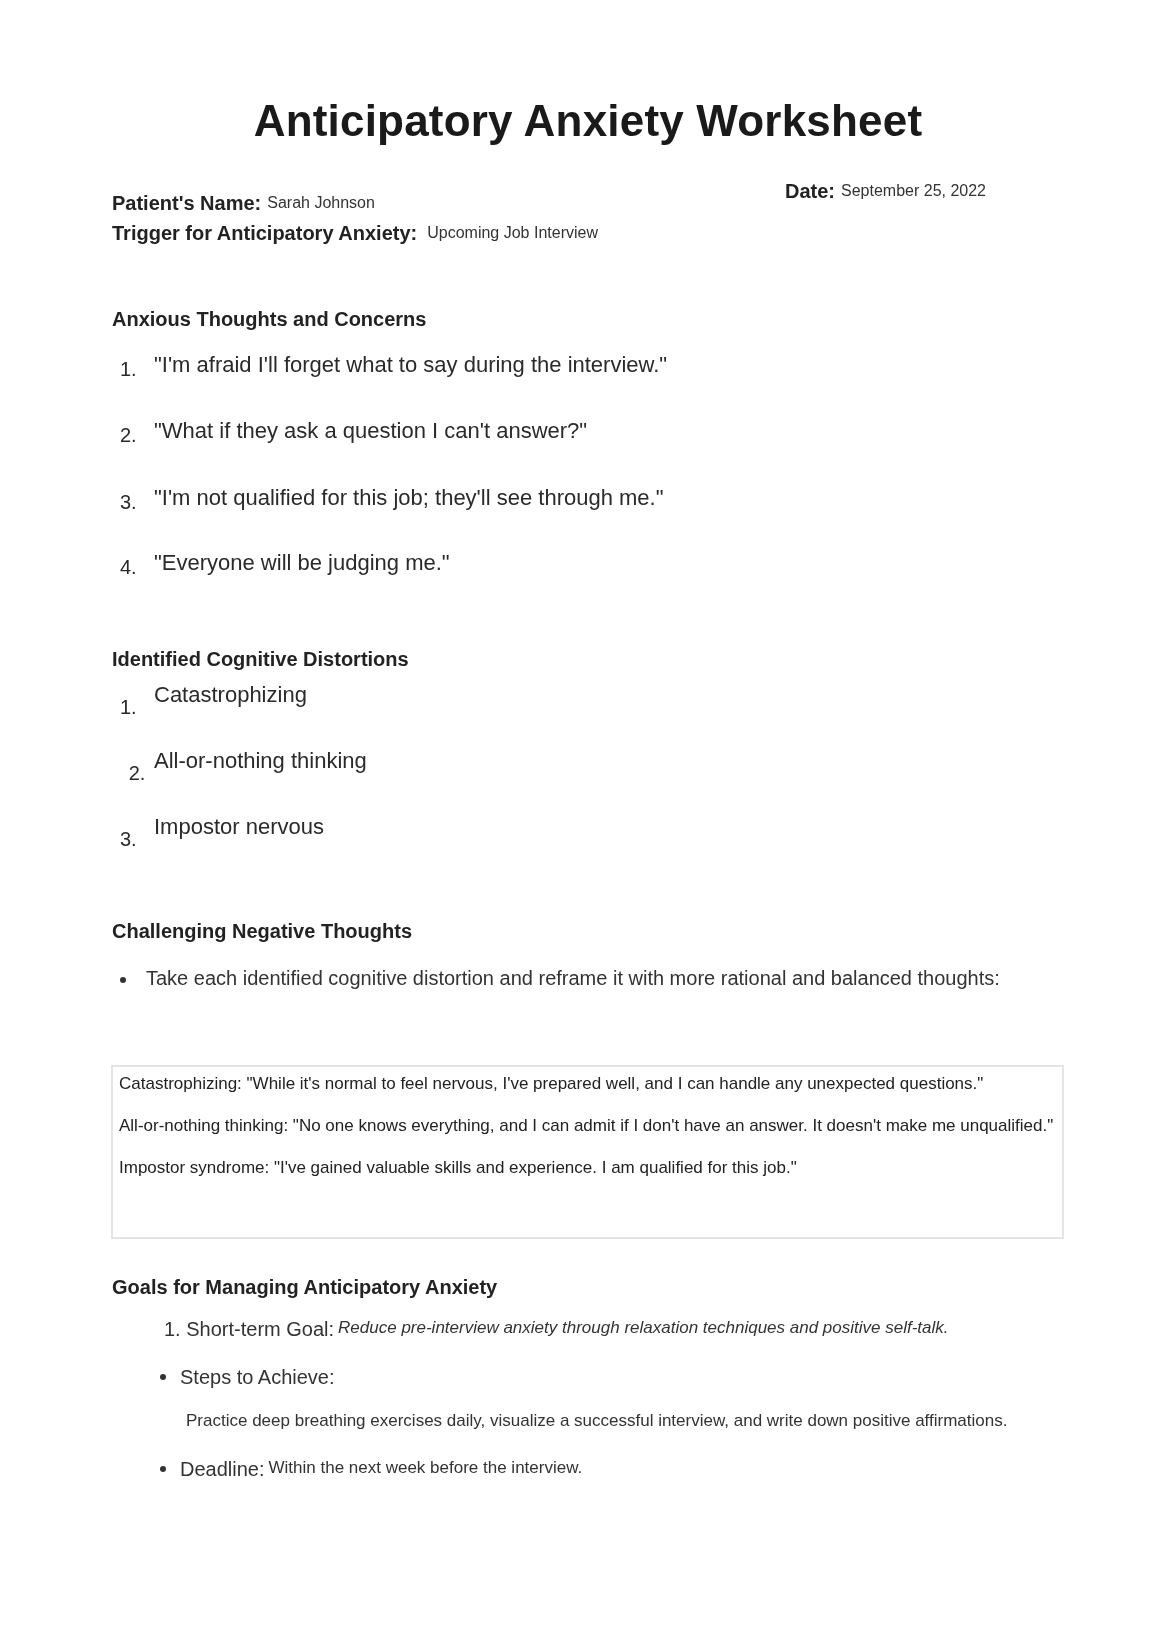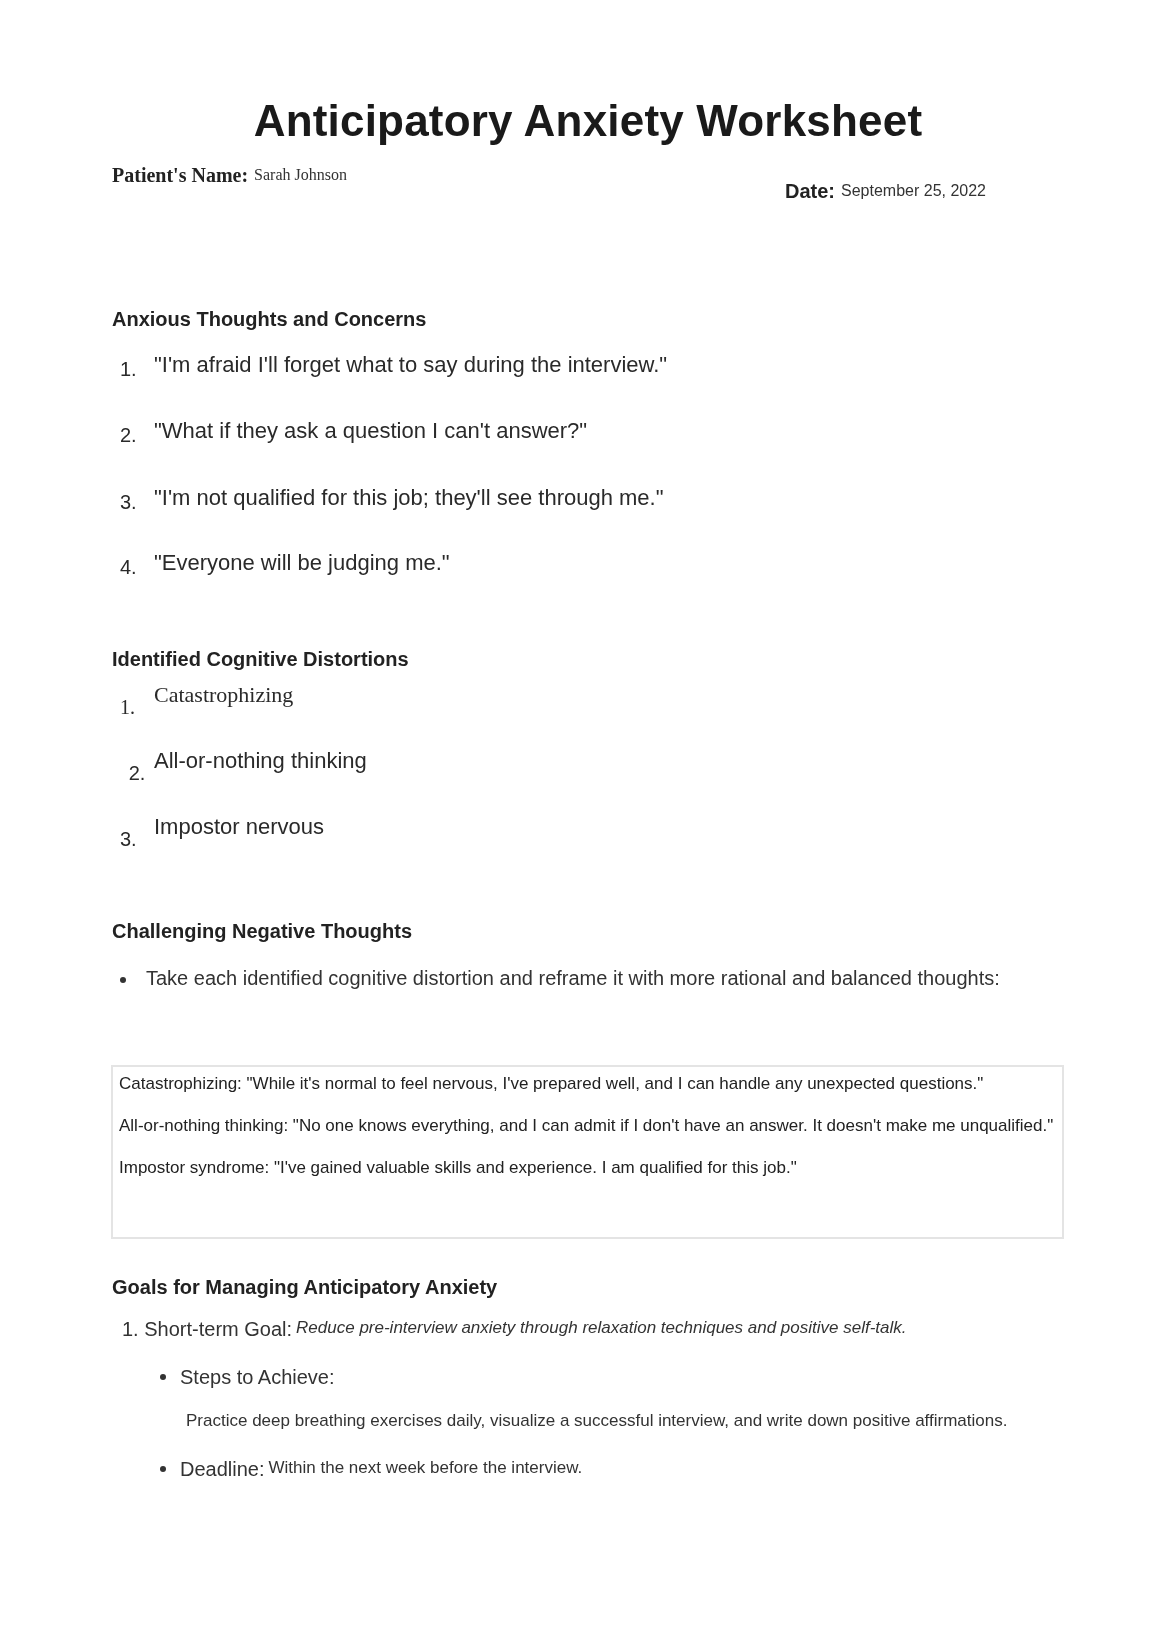--- a/index.html
+++ b/index.html
@@ -58,21 +58,21 @@
       border: 2px solid #e4e4e4;
       box-sizing: border-box;
       padding: 6px 6px 0 6px;
       font-size: 17px;
       color: #222;
       line-height: 21px;
     }
     .reframe-box p { margin: 0 0 21px 0; }
 
     .goal-line { position: absolute; left: 122px; white-space: nowrap; color: #333; }
-    .goal-line .k { font-size: 20px; }
+    .goal-line .k { font-size: 20px; margin-left: 42px; }
     .goal-line .v { font-size: 17px; margin-left: 4px; position: relative; top: -3px; font-style: italic; }
 
     .sub-bullet { position: absolute; left: 160px; color: #333; white-space: nowrap; }
     .sub-bullet .dot {
       display: inline-block; width: 6px; height: 6px; border-radius: 50%;
       background: #333; margin-right: 14px; position: relative; top: -4px;
     }
     .sub-bullet .k { font-size: 20px; }
     .sub-bullet .v { font-size: 17px; margin-left: 4px; position: relative; top: -3px; }
 
@@ -81,43 +81,46 @@
       width: 860px; font-size: 17px; color: #333; line-height: 21px;
     }
   </style>
 </head>
 <body>
 
 <div class="page">
 
   <div class="title">Anticipatory Anxiety Worksheet</div>
 
-  <div class="field" style="left:112px; top:164px;font-family:Liberation Serif, serif;">
+  <div class="field" style="left:112px; top:192px;">
     <span class="lbl">Patient's Name:</span><span class="val">Sarah Johnson</span>
   </div>
   <div class="field" style="left:785px; top:180px;">
     <span class="lbl">Date:</span><span class="val">September 25, 2022</span>
+  </div>
+  <div class="field" style="left:112px; top:222px;">
+    <span class="lbl">Trigger for Anticipatory Anxiety:</span><span class="val" style="margin-left:10px;">Upcoming Job Interview</span>
   </div>
 
   <div class="section-heading" style="top:308px;">Anxious Thoughts and Concerns</div>
   <div class="olist-item" style="top:352px;">
     <span class="num">1.</span><span>"I'm afraid I'll forget what to say during the interview."</span>
   </div>
   <div class="olist-item" style="top:418px;">
     <span class="num">2.</span><span>"What if they ask a question I can't answer?"</span>
   </div>
   <div class="olist-item" style="top:485px;">
     <span class="num">3.</span><span>"I'm not qualified for this job; they'll see through me."</span>
   </div>
   <div class="olist-item" style="top:550px;">
     <span class="num">4.</span><span>"Everyone will be judging me."</span>
   </div>
 
   <div class="section-heading" style="top:648px;">Identified Cognitive Distortions</div>
-  <div class="olist-item" style="top:682px;font-family:Liberation Serif, serif;">
+  <div class="olist-item" style="top:682px;">
     <span class="num low">1.</span><span>Catastrophizing</span>
   </div>
   <div class="olist-item" style="top:748px;text-align:center;">
     <span class="num low">2.</span><span>All-or-nothing thinking</span>
   </div>
   <div class="olist-item" style="top:814px;">
     <span class="num low">3.</span><span>Impostor nervous</span>
   </div>
 
   <div class="section-heading" style="top:920px;">Challenging Negative Thoughts</div>

